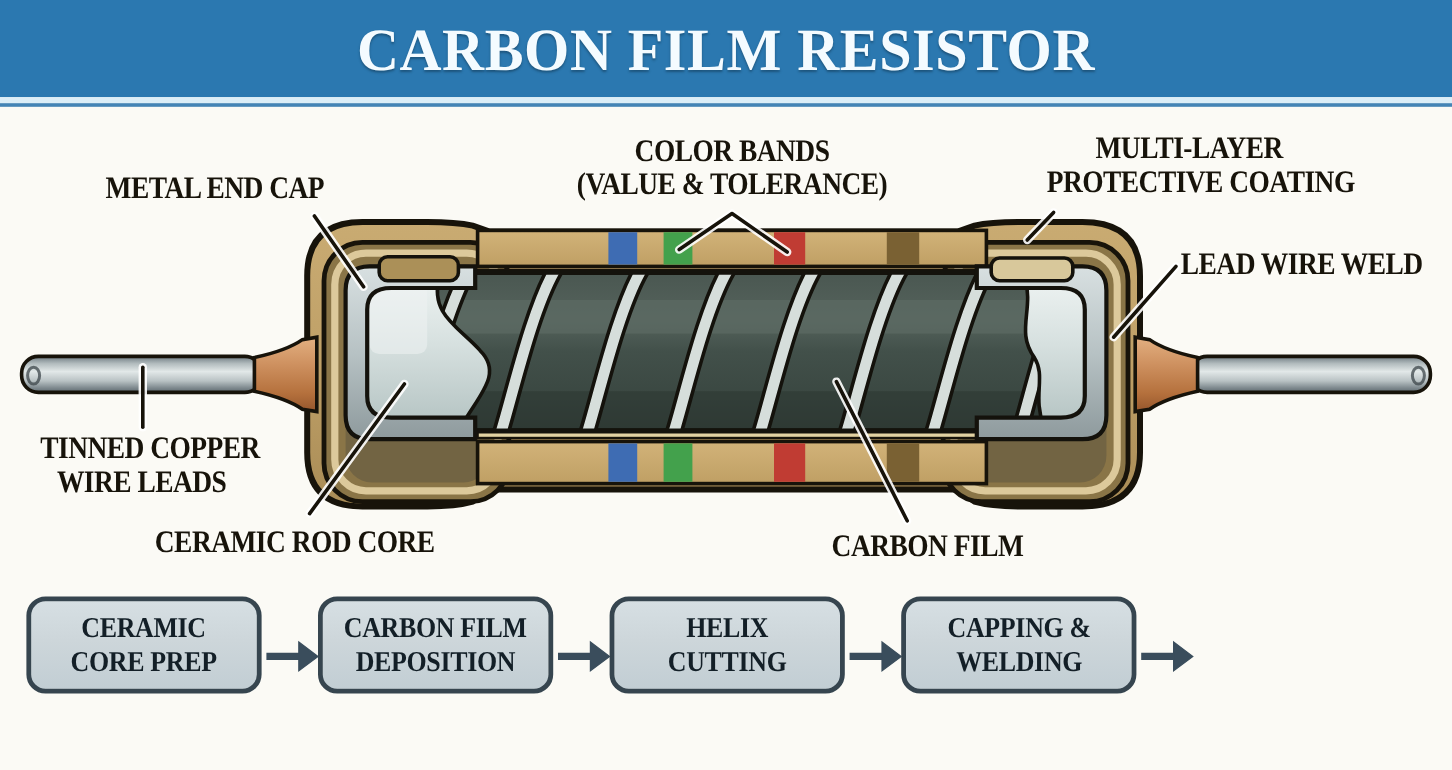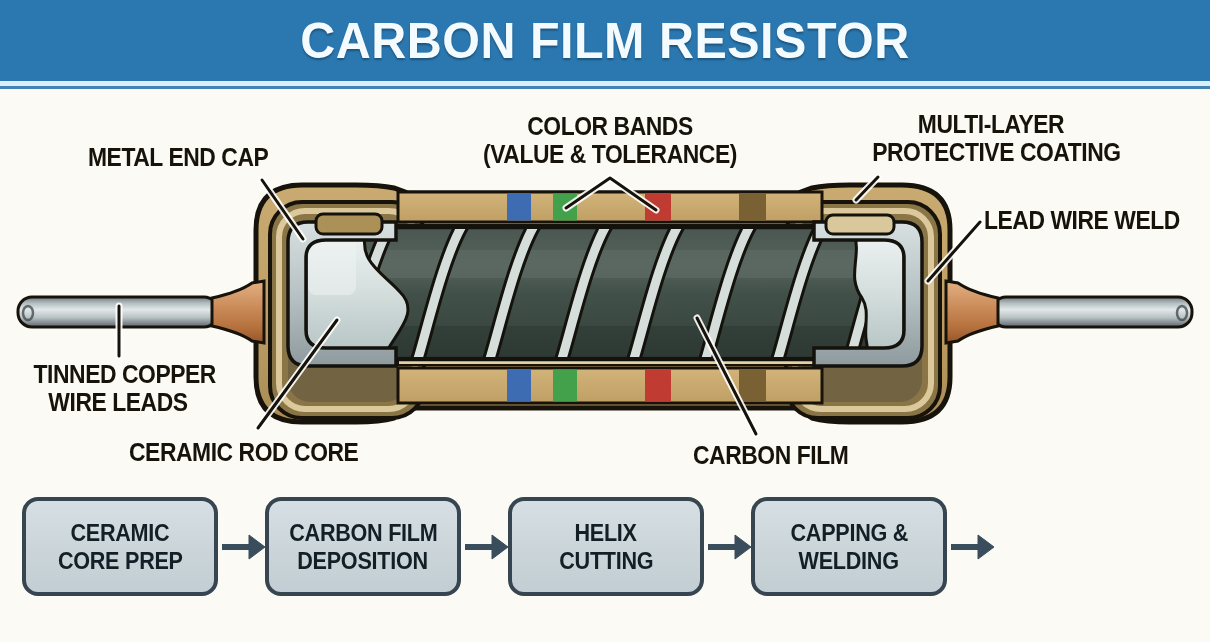--- a/index.html
+++ b/index.html
@@ -1,19 +1,19 @@
 <!DOCTYPE html>
 <html><head>
 <meta charset="utf-8">
 <style>
   html,body{margin:0;padding:0;}
   .stage{
     position:relative; width:1210px; height:642px; overflow:hidden;
     background:#fbfaf5;
-    font-family:Liberation Sans, sans-serif;
+    font-family:Liberation Serif, serif;
   }
   
   .header{
     position:absolute; left:0; top:0; width:1210px; height:81px;
     background:#2b78b0;
   }
   .header-line-light{
     position:absolute; left:0; top:81px; width:1210px; height:5px; background:#dceef7;
   }
   .header-line-dark{
@@ -38,21 +38,21 @@
   .lbl-color-bands{ left:458px; top:112px; width:304px; }
   .lbl-multi-layer{ left:856px; top:110px; width:270px; }
   .lbl-lead-wire-weld{ left:984px; top:206px; }
   .lbl-wire-leads{ left:22px; top:360px; width:192px; }
   .lbl-ceramic-core{ left:129px; top:438px; }
   .lbl-carbon-film{ left:693px; top:441px; }
   
   .art{ position:absolute; left:0; top:0; width:1210px; height:642px; }
   
   .fbox{
-    position:absolute; top:497px; width:196px; height:99px; box-sizing:border-box;
+    position:absolute; top:497px; width:196px; height:81px; box-sizing:border-box;
     background:linear-gradient(180deg,#d6dfe3 0%,#cdd6da 45%,#c2ced4 100%);
     border:4px solid #36454f; border-radius:16px;
     display:flex; flex-direction:column; align-items:center; justify-content:center;
     color:#131f27; font-weight:700; font-size:24px; line-height:28px;
   }
   .fline{ transform:scaleX(0.9); transform-origin:center; white-space:nowrap; letter-spacing:-0.3px; }
 </style>
 </head>
 <body>
 

